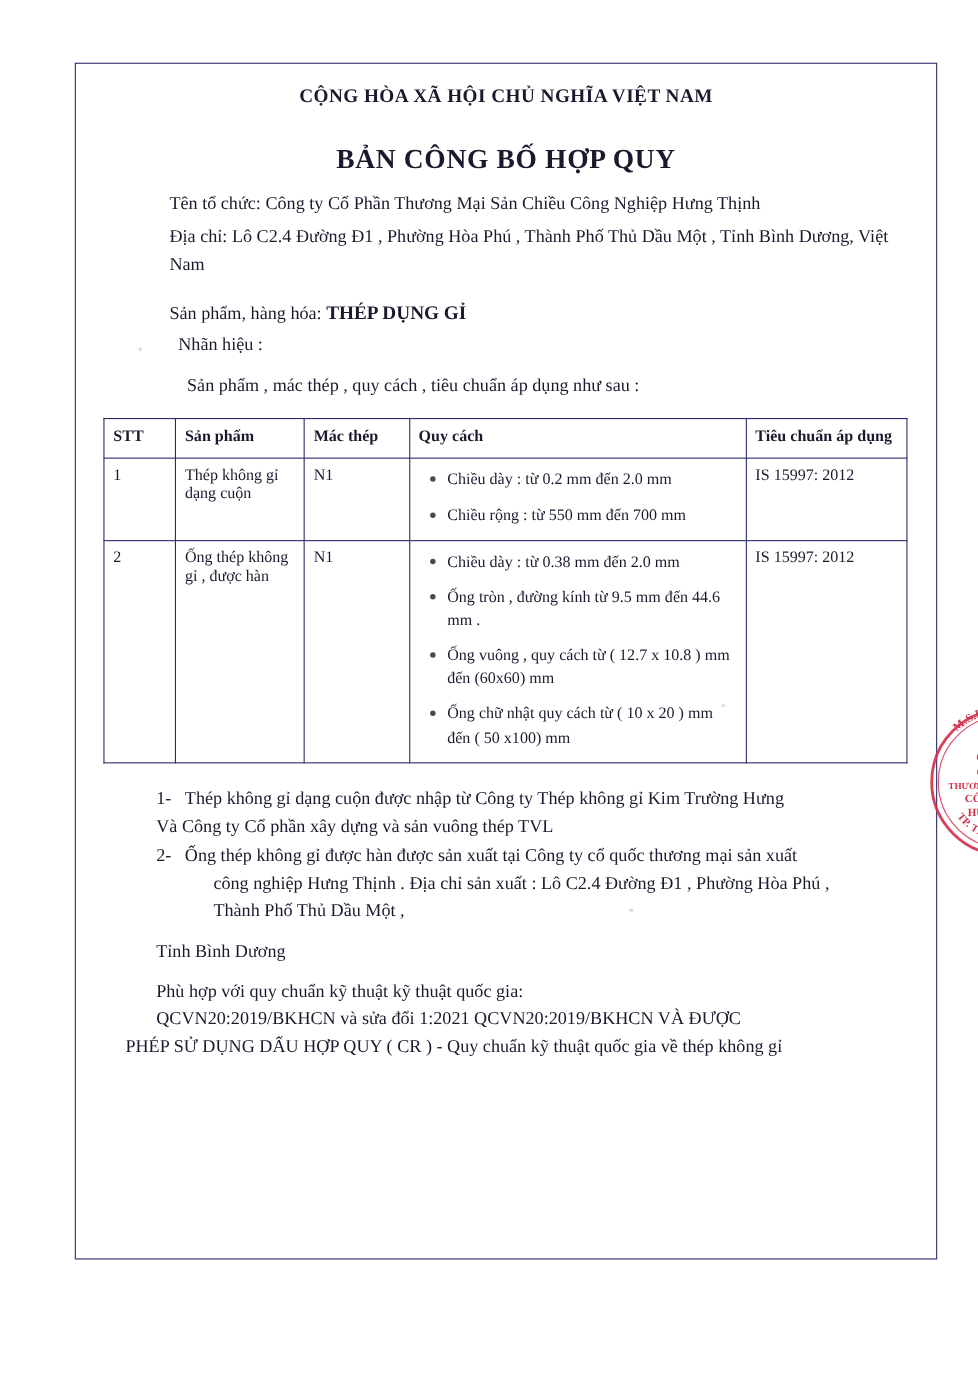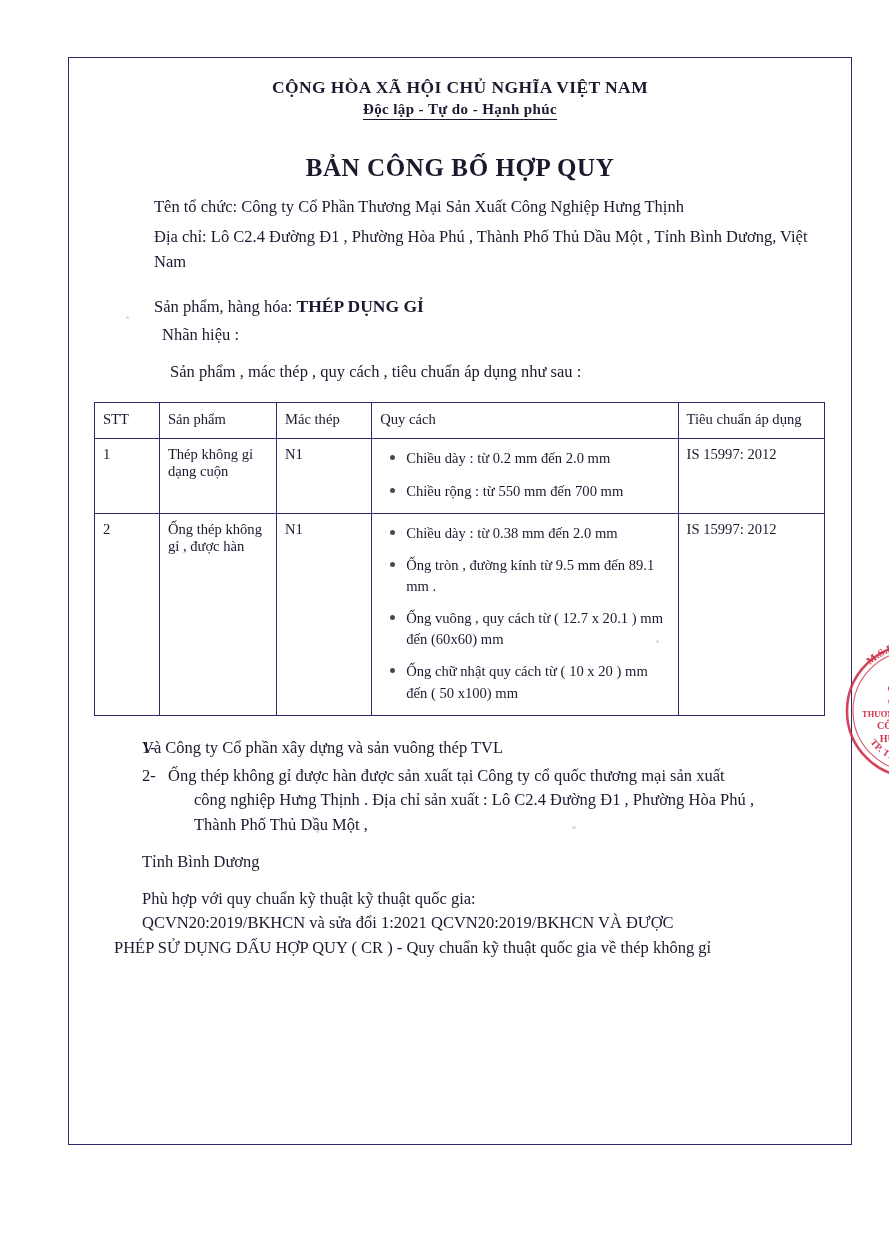--- a/index.html
+++ b/index.html
@@ -90,21 +90,21 @@
     border-collapse: collapse;
     font-size: 14.6px;
   }
   table.spec th, table.spec td {
     border: 1.1px solid #2b2b6b;
     vertical-align: top;
     padding: 7px 8px 9px 8px;
     font-weight: normal;
     text-align: left;
   }
-  table.spec th { padding-top: 8px; padding-bottom: 10px; }
+  table.spec th { padding-top: 8px; padding-bottom: 10px; font-weight: bold; }
   .c-stt { width: 52px; text-align: center; }
   .c-prod { width: 112px; }
   .c-mark { width: 88px; text-align: center; }
   .c-spec { width: 330px; }
   .c-std { width: 146px; }
   td.ctr { text-align: center; margin-left: 35px; }
   .just {
     text-align: justify;
     text-justify: inter-word;
   }
@@ -188,29 +188,26 @@
   <div class="scan-frame"></div>
 
   <div class="speck" style="left:300px;top:830px;width:3px;height:3px;"></div>
   <div class="speck" style="left:556px;top:826px;width:4px;height:3px;"></div>
   <div class="speck" style="left:640px;top:640px;width:3px;height:3px;"></div>
   <div class="speck" style="left:110px;top:316px;width:3px;height:3px;"></div>
 
   <div class="content">
 
     <div class="ct nation">CỘNG HÒA XÃ HỘI CHỦ NGHĨA VIỆT NAM</div>
-    <div class="motto-wrap">
-      <span class="ct motto">Độc lập - Tự do - Hạnh phúc</span>
-    </div>
 
     <div class="ct doc-title">BẢN CÔNG BỐ HỢP QUY</div>
 
     <div class="para i1">
       <span>Tên tổ chức:</span>
-      <span>Công ty Cổ Phần Thương Mại Sản Xuất Công Nghiệp Hưng Thịnh</span>
+      <span>Công ty Cổ Phần Thương Mại Sản Chiều Công Nghiệp Hưng Thịnh</span>
     </div>
 
     <div class="para i1 tight">
       <span>Địa chỉ:</span>
       <span>Lô C2.4 Đường Đ1 , Phường Hòa Phú , Thành Phố Thủ Dầu Một , Tỉnh</span>
       <span>Bình Dương, Việt Nam</span>
     </div>
 
 
     <div class="prod-line">
@@ -245,34 +242,35 @@
           </td>
           <td class="c-std">IS 15997: 2012</td>
         </tr>
         <tr>
           <td class="c-stt">2</td>
           <td class="c-prod just">Ống thép không gỉ , được hàn</td>
           <td class="c-mark ctr">N1</td>
           <td class="c-spec">
             <ul class="bullets">
               <li>Chiều dày : từ 0.38 mm đến 2.0 mm</li>
-              <li>Ống tròn , đường kính từ 9.5 mm đến 89.1 mm .</li>
-              <li>Ống vuông , quy cách từ ( 12.7 x 20.1 ) mm đến (60x60) mm</li>
+              <li>Ống tròn , đường kính từ 9.5 mm đến 44.6 mm .</li>
+              <li>Ống vuông , quy cách từ ( 12.7 x 10.8 ) mm đến (60x60) mm</li>
               <li>Ống chữ nhật quy cách từ ( 10 x 20 ) mm đến ( 50 x100) mm</li>
             </ul>
           </td>
           <td class="c-std">IS 15997: 2012</td>
         </tr>
       </tbody>
     </table>
 
     <div class="notes">
       <div class="note-row">
         <div class="note-num">1-</div>
         <div class="note-txt">
+          <span>Thép không gỉ dạng cuộn được nhập từ Công ty Thép không gỉ Kim Trường Hưng</span>
           <span class="sub" style="margin-left:-26px;">Và Công ty Cổ phần xây dựng và sản vuông thép TVL</span>
         </div>
       </div>
       <div class="note-row">
         <div class="note-num">2-</div>
         <div class="note-txt">
           <span>Ống thép không gỉ được hàn được sản xuất tại Công ty cổ quốc thương mại sản xuất</span>
           <span class="sub note-indent">công nghiệp Hưng Thịnh . Địa chỉ sản xuất : Lô C2.4 Đường Đ1 , Phường Hòa Phú ,</span>
           <span class="sub note-indent">Thành Phố Thủ Dầu Một ,</span>
         </div>

